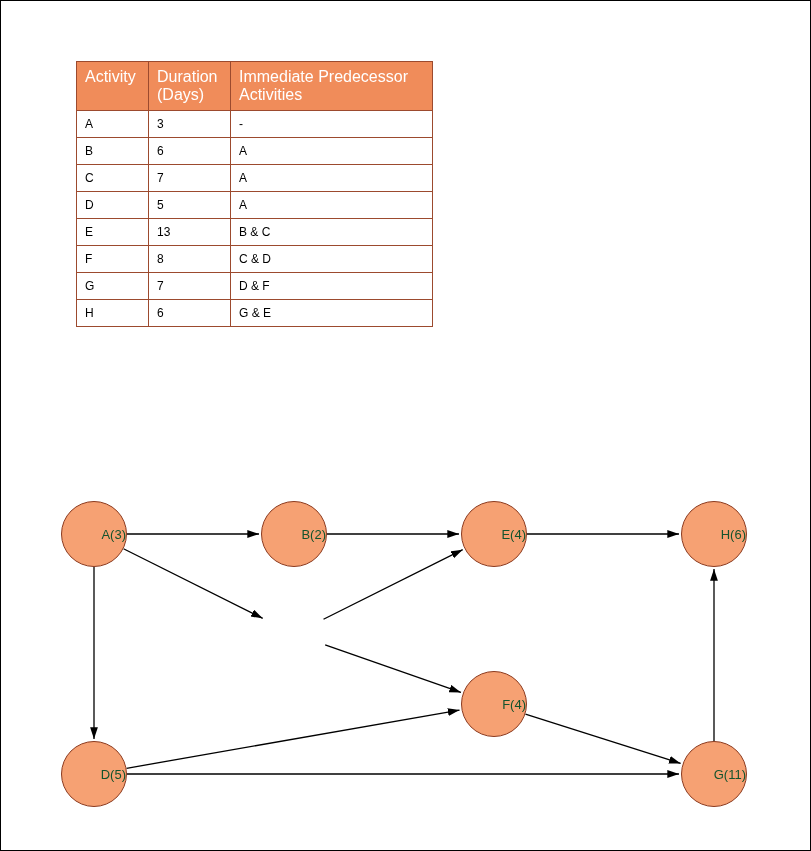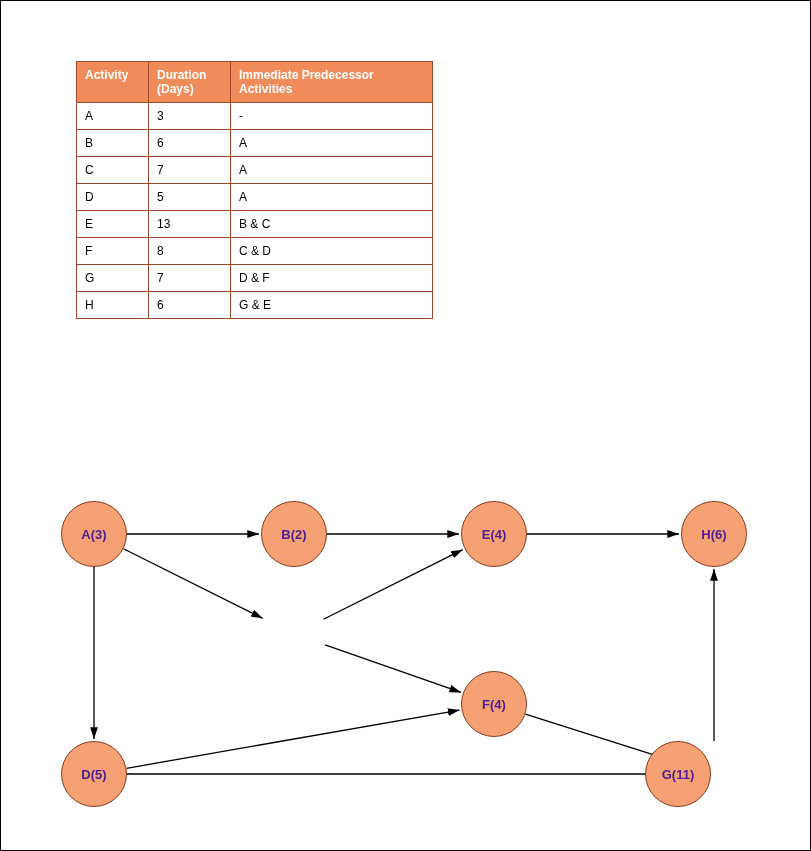--- a/index.html
+++ b/index.html
@@ -28,22 +28,22 @@
   }
   th, td {
     border: 1px solid #9c4a2e;
     padding: 6px 8px;
     text-align: left;
     vertical-align: top;
   }
   th {
     background: #f08c5a;
     color: #fff;
-    font-weight: bold;
-    font-size: 12px;
+    font-weight: normal;
+    font-size: 16px;
     margin-left: 11px;
   }
   .col-activity { width: 55px; }
   .col-duration { width: 65px; }
   .col-pred { width: 185px; }
 
   .diagram {
     position: absolute;
     left: 60px;
     top: 480px;
@@ -52,24 +52,24 @@
   }
   .node {
     position: absolute;
     width: 66px;
     height: 66px;
     border-radius: 50%;
     background: #f6a173;
     border: 1.5px solid #8b3a1f;
     display: flex;
     align-items: center;
-    justify-content: center;
+    justify-content: flex-end;
     font-size: 13px;
-    font-weight: bold;
-    color: #4c1d95;
+    font-weight: normal;
+    color: #14532d;
     box-sizing: border-box;
   }
   svg.edges {
     position: absolute;
     left: 0;
     top: 0;
     width: 700px;
     height: 330px;
     overflow: visible;
   }
@@ -163,21 +163,21 @@
       </div>
     <div class="node" style="left: 0px; top: 260px;">
         <span>D(5)</span>
       </div>
     <div class="node" style="left: 400px; top: 20px;">
         <span>E(4)</span>
       </div>
     <div class="node" style="left: 400px; top: 190px;">
         <span>F(4)</span>
       </div>
-    <div class="node" style="left: 584px; top: 260px;">
+    <div class="node" style="left: 620px; top: 260px;">
         <span>G(11)</span>
       </div>
     <div class="node" style="left: 620px; top: 20px;">
         <span>H(6)</span>
       </div>
   </div>
 
 </div>
 
 </body></html>

